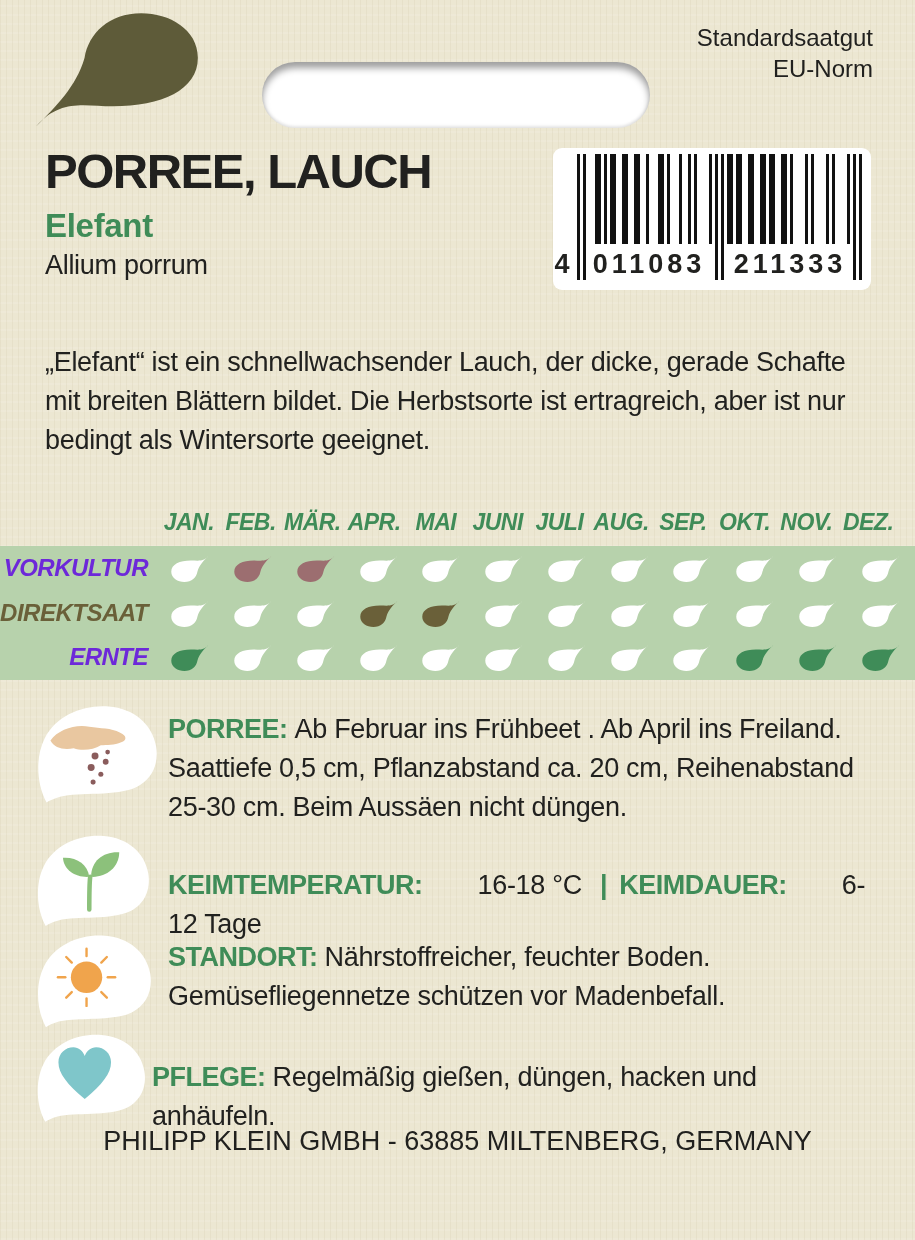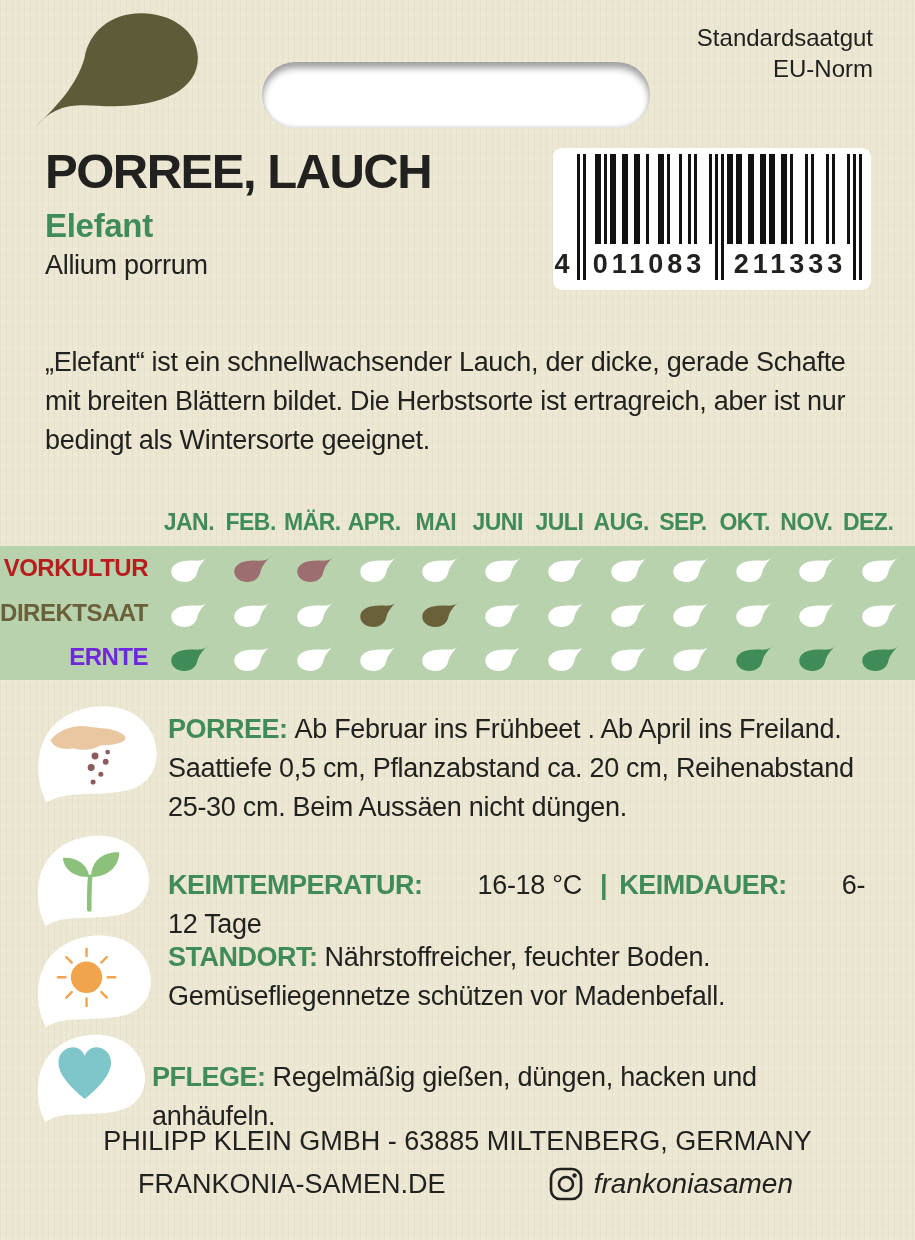--- a/index.html
+++ b/index.html
@@ -24,21 +24,21 @@
   
   .barcode-box{left:553px;top:148px;width:318px;height:142px;background:#fff;border-radius:9px;}
   .barcode-bars{position:absolute;left:24px;top:6px;width:285px;height:126px;}
   .bc-digit{position:absolute;top:100px;height:34px;font-size:27px;font-weight:bold;letter-spacing:4px;text-align:center;line-height:32px;}
   .bc-d1{left:0px;width:22px;}
   .bc-d2{left:33px;width:126px;}
   .bc-d3{left:174px;width:126px;}
   
   .descr{left:45px;top:316px;width:840px;font-size:27px;line-height:1.44;}
   
-  .cal-grid{display:grid;grid-template-columns:158px repeat(12,1fr);align-items:center;padding-right:4px;}
+  .cal-grid{display:grid;grid-template-columns:158px repeat(12,1fr);align-items:center;padding-right:4px;font-style:italic;}
   .months-row{left:0;top:509px;width:899px;}
   .month{ text-align:center;font-size:23px;font-weight:bold;color:#3f8c58;letter-spacing:-0.5px;}
   .band{left:0;top:546px;width:915px;height:134px;}
   .cal-row{height:44.6px;}
   .row-label{text-align:right;padding-right:10px;font-size:24px;font-weight:bold;letter-spacing:-0.5px;}
   .leaf-cell{display:flex;justify-content:center;align-items:center;}
   .leaf-cell svg{width:44px;height:28px;display:block;}
   
   .blob-icon{width:126px;height:112px;}
   .sec-text{margin:0;font-size:27px;line-height:1.45;}
@@ -129,21 +129,21 @@
       <div class="month">JUNI</div>
       <div class="month">JULI</div>
       <div class="month">AUG.</div>
       <div class="month">SEP.</div>
       <div class="month">OKT.</div>
       <div class="month">NOV.</div>
       <div class="month">DEZ.</div>
     </div>
   <div class="abs band" style="background: rgb(183, 210, 172);">
       <div class="cal-grid cal-row">
-        <div class="row-label" style="color: #b91c1c;">VORKULTUR</div>
+        <div class="row-label" style="color: #6d28d9;">VORKULTUR</div>
         <div class="leaf-cell">
           <svg viewBox="0 0 44 30">
             <use href="#leaf-path" fill="#ffffff"></use>
           </svg>
         </div>
         <div class="leaf-cell">
           <svg viewBox="0 0 44 30">
             <use href="#leaf-path" fill="#9c6e70"></use>
           </svg>
         </div>
@@ -370,25 +370,14 @@
 
   <svg class="abs blob-icon" style="left:33px;top:1028px;width:114px;height:100px" viewBox="0 0 130 112">
     <use href="#blob-path" fill="#ffffff"></use>
     <path d="M59 80 C39 63 29 51 29 38 C29 28 37 21 46 21 C52 21 57 25 59 31 C61 25 66 21 72 21 C81 21 89 28 89 38 C89 51 79 63 59 80 Z" fill="#7fc6ca"></path>
   </svg>
   <p class="abs sec-text" style="left:152px;top:1058px;width:716px">
     <span class="sec-label">PFLEGE:</span><span>Regelmäßig gießen, düngen, hacken und anhäufeln.</span>
   </p>
 
   <div class="abs footer-1">PHILIPP KLEIN GMBH - 63885 MILTENBERG, GERMANY</div>
-  <div class="abs footer-2">
-    <span>FRANKONIA-SAMEN.DE</span>
-    <span class="insta">
-      <svg width="36" height="36" viewBox="0 0 36 36">
-        <rect x="3" y="3" width="30" height="30" rx="9" fill="none" stroke="#21211f" stroke-width="2.6"></rect>
-        <circle cx="18" cy="18" r="7" fill="none" stroke="#21211f" stroke-width="2.6"></circle>
-        <circle cx="26.5" cy="9.5" r="2.2" fill="#21211f"></circle>
-      </svg>
-      <span class="insta-handle">frankoniasamen</span>
-    </span>
-  </div>
 
 </div>
 
 </body></html>

